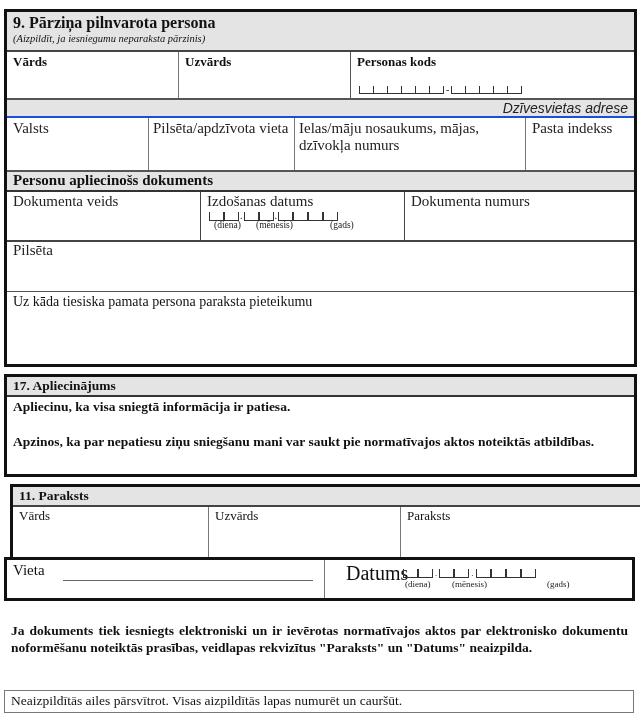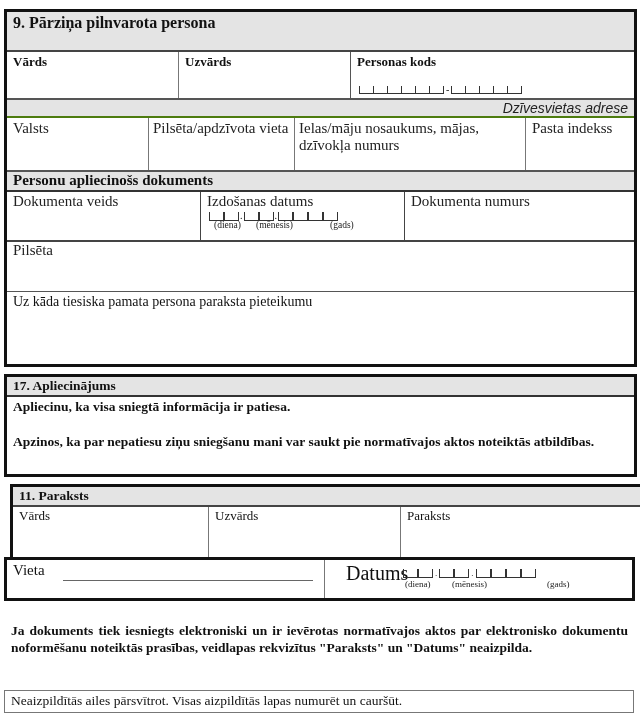--- a/index.html
+++ b/index.html
@@ -17,20 +17,21 @@
   .cap { position:absolute; font-size:9.5px; color:#222; }
   .datebox { display:inline-block; width:15px; height:9px; border-left:1px solid #333; border-right:1px solid #333; border-bottom:1px solid #333; box-sizing:border-box; }
 </style>
 </head>
 <body>
 
 <div class="abs frame" style="left:4px; top:9px; width:633px; height:358px;">
 
   <div class="abs gray" style="left:0; top:0; width:627px; height:40px; border-bottom:2px solid #444;">
     <div class="abs" style="left:6px; top:2px; font-size:16px; font-weight:bold;">9. Pārziņa pilnvarota persona</div>
+    <div class="abs" style="left:6px; top:21px; font-size:10.5px; font-style:italic;">(Aizpildīt, ja iesniegumu neparaksta pārzinis)</div>
   </div>
 
   <div class="abs" style="left:0; top:40px; width:627px; height:48px; border-bottom:2px solid #555;">
     <div class="abs" style="left:0; top:0; width:172px; height:46px; border-right:1px solid #777;">
       <span class="lbl-bold" style="left:6px; top:2px;">Vārds</span>
     </div>
     <div class="abs" style="left:172px; top:0; width:172px; height:46px; border-right:1px solid #555;">
       <span class="lbl-bold" style="left:6px; top:2px;">Uzvārds</span>
     </div>
     <div class="abs" style="left:344px; top:0; width:283px; height:46px;">
@@ -47,21 +48,21 @@
         <div class="tick-seg"></div>
           <div class="tick-seg"></div>
           <div class="tick-seg"></div>
           <div class="tick-seg"></div>
           <div class="tick-seg"></div>
           <div class="tick-end"></div>
       </div>
     </div>
   </div>
 
-  <div class="abs gray" style="left:0; top:88px; width:627px; height:18px; border-bottom:2px solid #4d7c0f;">
+  <div class="abs gray" style="left:0; top:88px; width:627px; height:18px; border-bottom:2px solid #1d4ed8;">
     <span class="abs" style="right:6px; top:0px; font-size:14px; font-style:italic; font-family:'Liberation Sans', sans-serif; color:#222;">Dzīvesvietas adrese</span>
   </div>
 
   <div class="abs" style="left:0; top:106px; width:627px; height:54px; border-bottom:2px solid #555;">
     <div class="abs" style="left:0; top:0; width:142px; height:52px; border-right:1px solid #777;">
       <span class="lbl-sm" style="left:6px; top:2px;">Valsts</span>
     </div>
     <div class="abs" style="left:142px; top:0; width:146px; height:52px; border-right:1px solid #777;">
       <span class="lbl-sm" style="left:4px; top:2px;">Pilsēta/apdzīvota vieta</span>
     </div>

